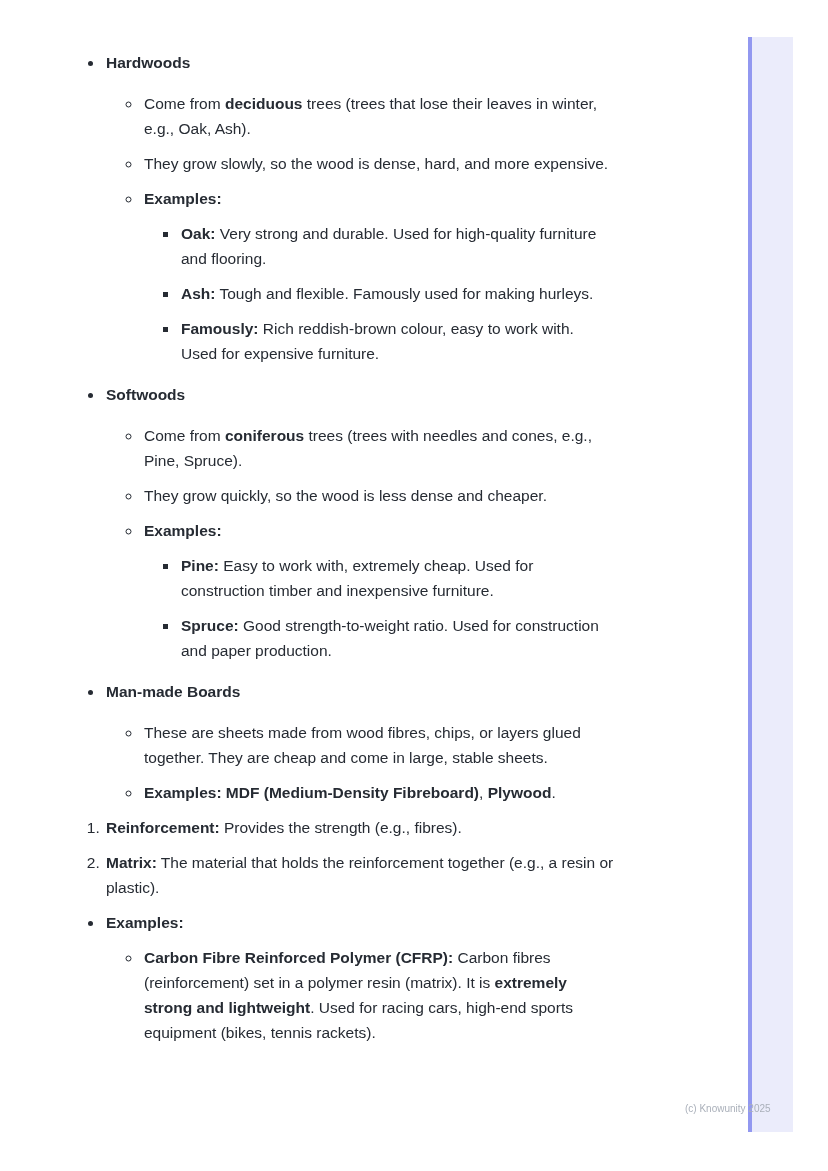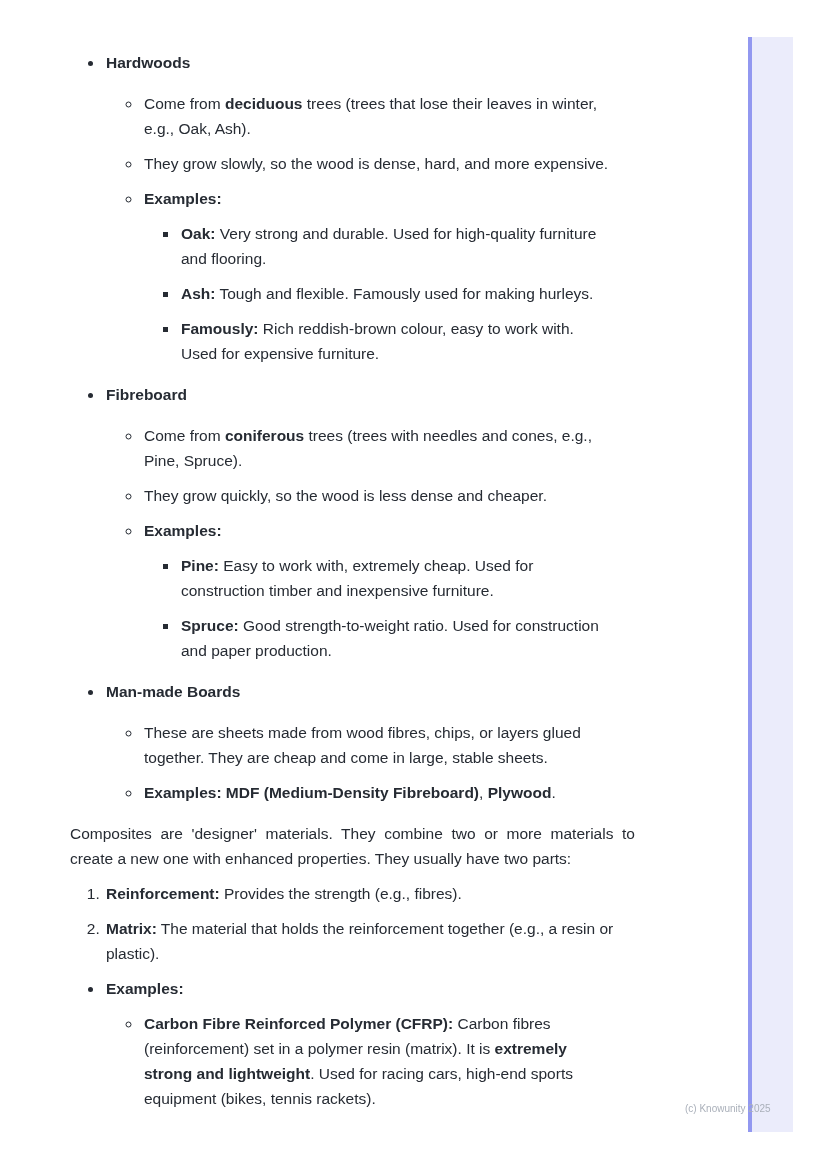--- a/index.html
+++ b/index.html
@@ -69,34 +69,33 @@
       <ul class="lvl1">
         <li><span class="b">Hardwoods</span><ul class="lvl2">
             <li><span>Come from </span><span class="b">deciduous</span><span> trees (trees that lose their leaves in winter, e.g., Oak, Ash).</span></li>
             <li><span>They grow slowly, so the wood is dense, hard, and more expensive.</span></li>
             <li><span class="b">Examples:</span><ul class="lvl3">
                 <li><span class="b">Oak:</span><span> Very strong and durable. Used for high-quality furniture and flooring.</span></li>
                 <li><span class="b">Ash:</span><span> Tough and flexible. Famously used for making hurleys.</span></li>
                 <li><span class="b">Famously:</span><span> Rich reddish-brown colour, easy to work with. Used for expensive furniture.</span></li>
               </ul></li>
           </ul></li>
-        <li><span class="b">Fibreboard</span><ul class="lvl2">
+        <li><span class="b">Softwoods</span><ul class="lvl2">
             <li><span>Come from </span><span class="b">coniferous</span><span> trees (trees with needles and cones, e.g., Pine, Spruce).</span></li>
             <li><span>They grow quickly, so the wood is less dense and cheaper.</span></li>
             <li><span class="b">Examples:</span><ul class="lvl3">
                 <li><span class="b">Pine:</span><span> Easy to work with, extremely cheap. Used for construction timber and inexpensive furniture.</span></li>
                 <li><span class="b">Spruce:</span><span> Good strength-to-weight ratio. Used for construction and paper production.</span></li>
               </ul></li>
           </ul></li>
         <li><span class="b">Man-made Boards</span><ul class="lvl2">
             <li><span>These are sheets made from wood fibres, chips, or layers glued together. They are cheap and come in large, stable sheets.</span></li>
             <li><span class="b">Examples: MDF (Medium-Density Fibreboard)</span><span>, </span><span class="b">Plywood</span><span>.</span></li>
           </ul></li>
       </ul>
-      <p><span>Composites are 'designer' materials. They combine two or more materials to create a new one with enhanced properties. They usually have two parts:</span></p>
       <ol class="lvl1">
         <li><span class="b">Reinforcement:</span><span> Provides the strength (e.g., fibres).</span></li>
         <li><span class="b">Matrix:</span><span> The material that holds the reinforcement together (e.g., a resin or plastic).</span></li>
       </ol>
       <ul class="lvl1">
         <li><span class="b">Examples:</span><ul class="lvl2 tight">
             <li><span class="b">Carbon Fibre Reinforced Polymer (CFRP):</span><span> Carbon fibres (reinforcement) set in a polymer resin (matrix). It is </span><span class="b">extremely strong and lightweight</span><span>. Used for racing cars, high-end sports equipment (bikes, tennis rackets).</span></li>
           </ul></li>
       </ul>
     </div>

